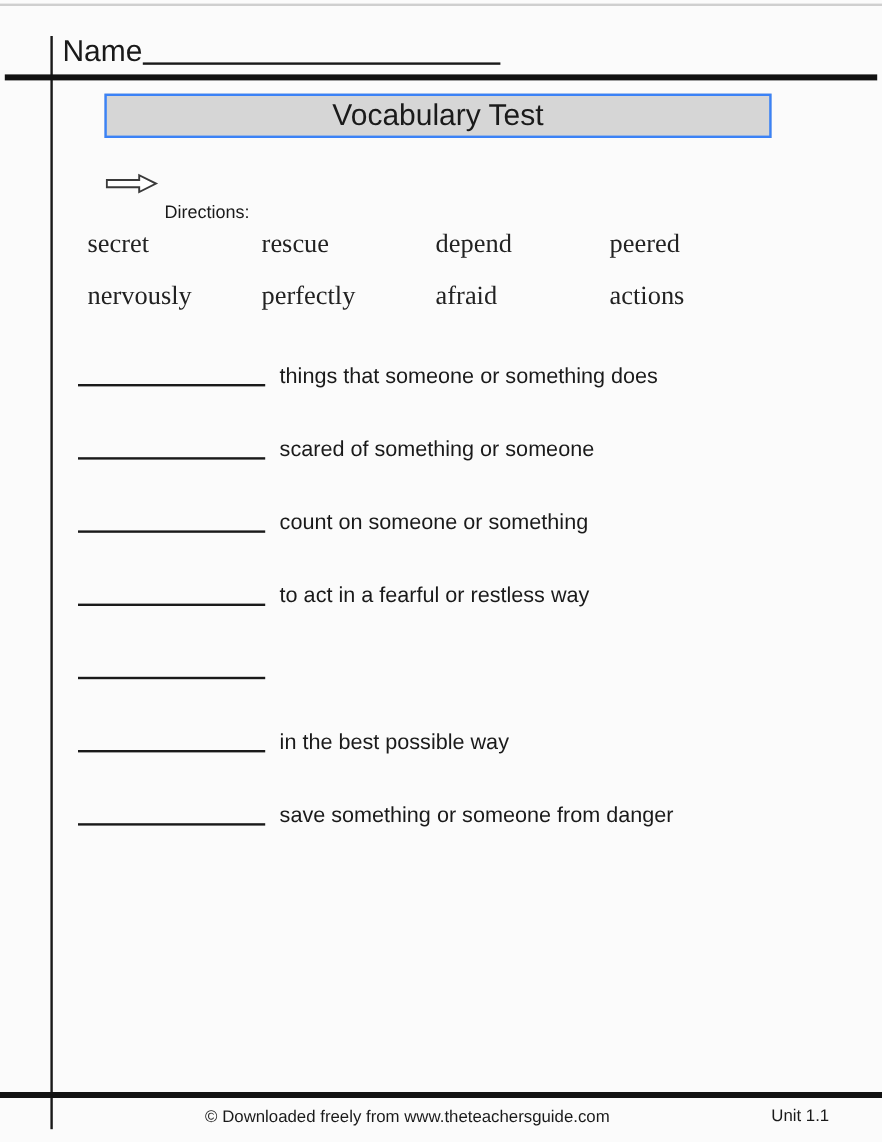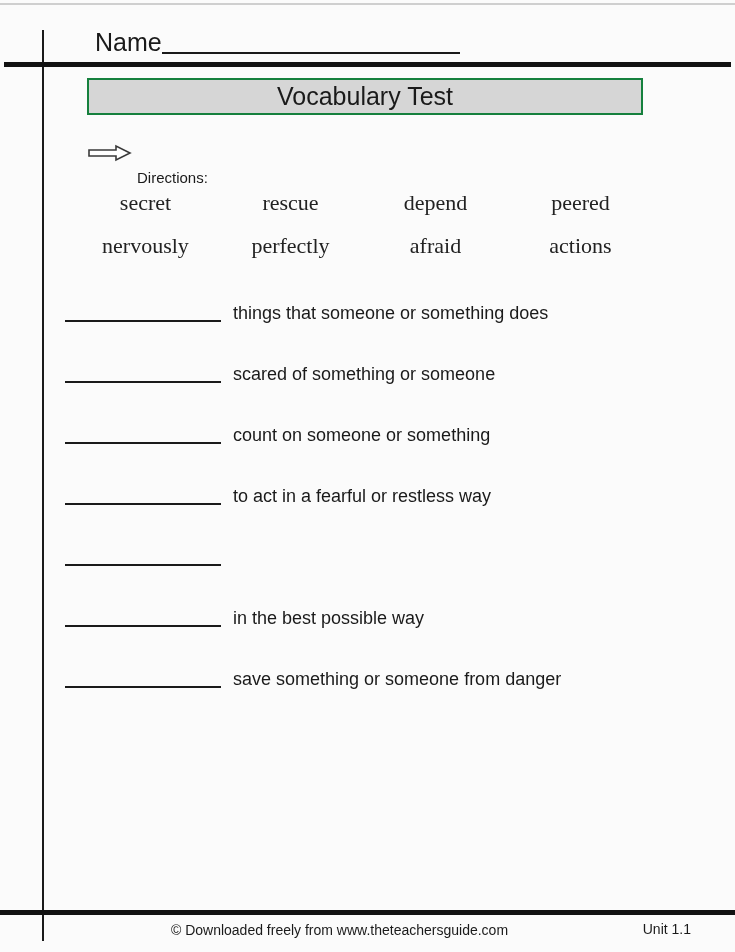--- a/index.html
+++ b/index.html
@@ -10,40 +10,40 @@
     color: #1a1a1a;
     font-family: "Liberation Sans", sans-serif;
     overflow: hidden;
   }
   .top-edge { position: absolute; top: 3px; left: 0; width: 735px; height: 2px; background: #cfcfcf; }
   .vrule { position: absolute; left: 42px; top: 30px; width: 2px; height: 911px; background: #1a1a1a; }
   .hrule { position: absolute; left: 4px; width: 727px; height: 5px; background: #121212; }
   .hrule.top { top: 62px; }
   .hrule.bottom { top: 910px; left: 0; width: 735px; }
 
-  .name-row { position: absolute; top: 24px; left: 52px; font-size: 25px; white-space: nowrap; margin-left: 43px; }
+  .name-row { position: absolute; top: 24px; left: 52px; font-size: 25px; white-space: nowrap; }
   .name-line { display: inline-block; width: 298px; height: 1em; border-bottom: 2px solid #1a1a1a; transform: translateY(3px); }
 
   .title-box {
     position: absolute; top: 78px; left: 87px; width: 552px; height: 33px;
-    background: #d6d6d6; border: 2px solid #15803d;
+    background: #d6d6d6; border: 2px solid #3b82f6;
     display: flex; align-items: center; justify-content: center;
     font-size: 25px;
   }
 
   .directions { position: absolute; top: 124px; left: 88px; display: flex; align-items: center; }
   .directions .arrow { flex: 0 0 auto; margin-right: 5px; }
   .dir-label { font-size: 15px; margin-top: 45px; }
   .dir-text { font-size: 17px; margin-left: 9px; }
 
   .word-bank {
     position: absolute; top: 190px; left: 73px; width: 580px;
     display: grid; grid-template-columns: repeat(4, 1fr); row-gap: 17px;
     font-family: "Liberation Serif", serif;
-    font-size: 22px; text-align: center;
+    font-size: 22px; text-align: left;
     color: #222;
   }
 
   .definitions { position: absolute; top: 300px; left: 65px; width: 596px; font-size: 18px; line-height: 26px; }
   .def-row { margin-bottom: 35px; }
   .def-blank {
     display: inline-block; width: 156px; height: 17px;
     border-bottom: 2px solid #1a1a1a;
     margin-right: 12px; transform: translateY(3px);
   }

